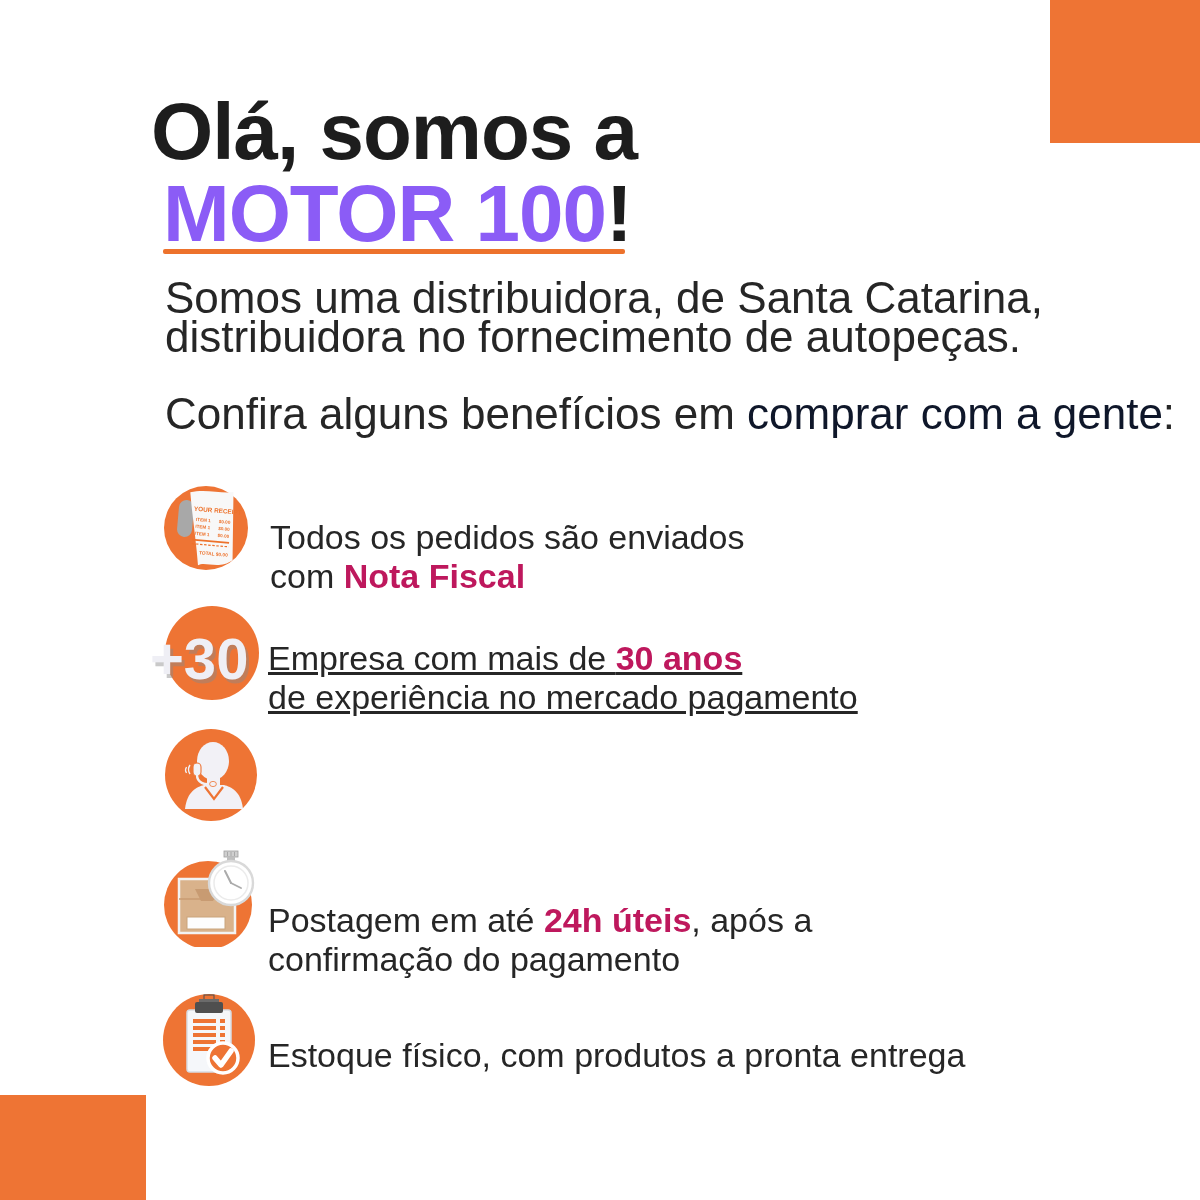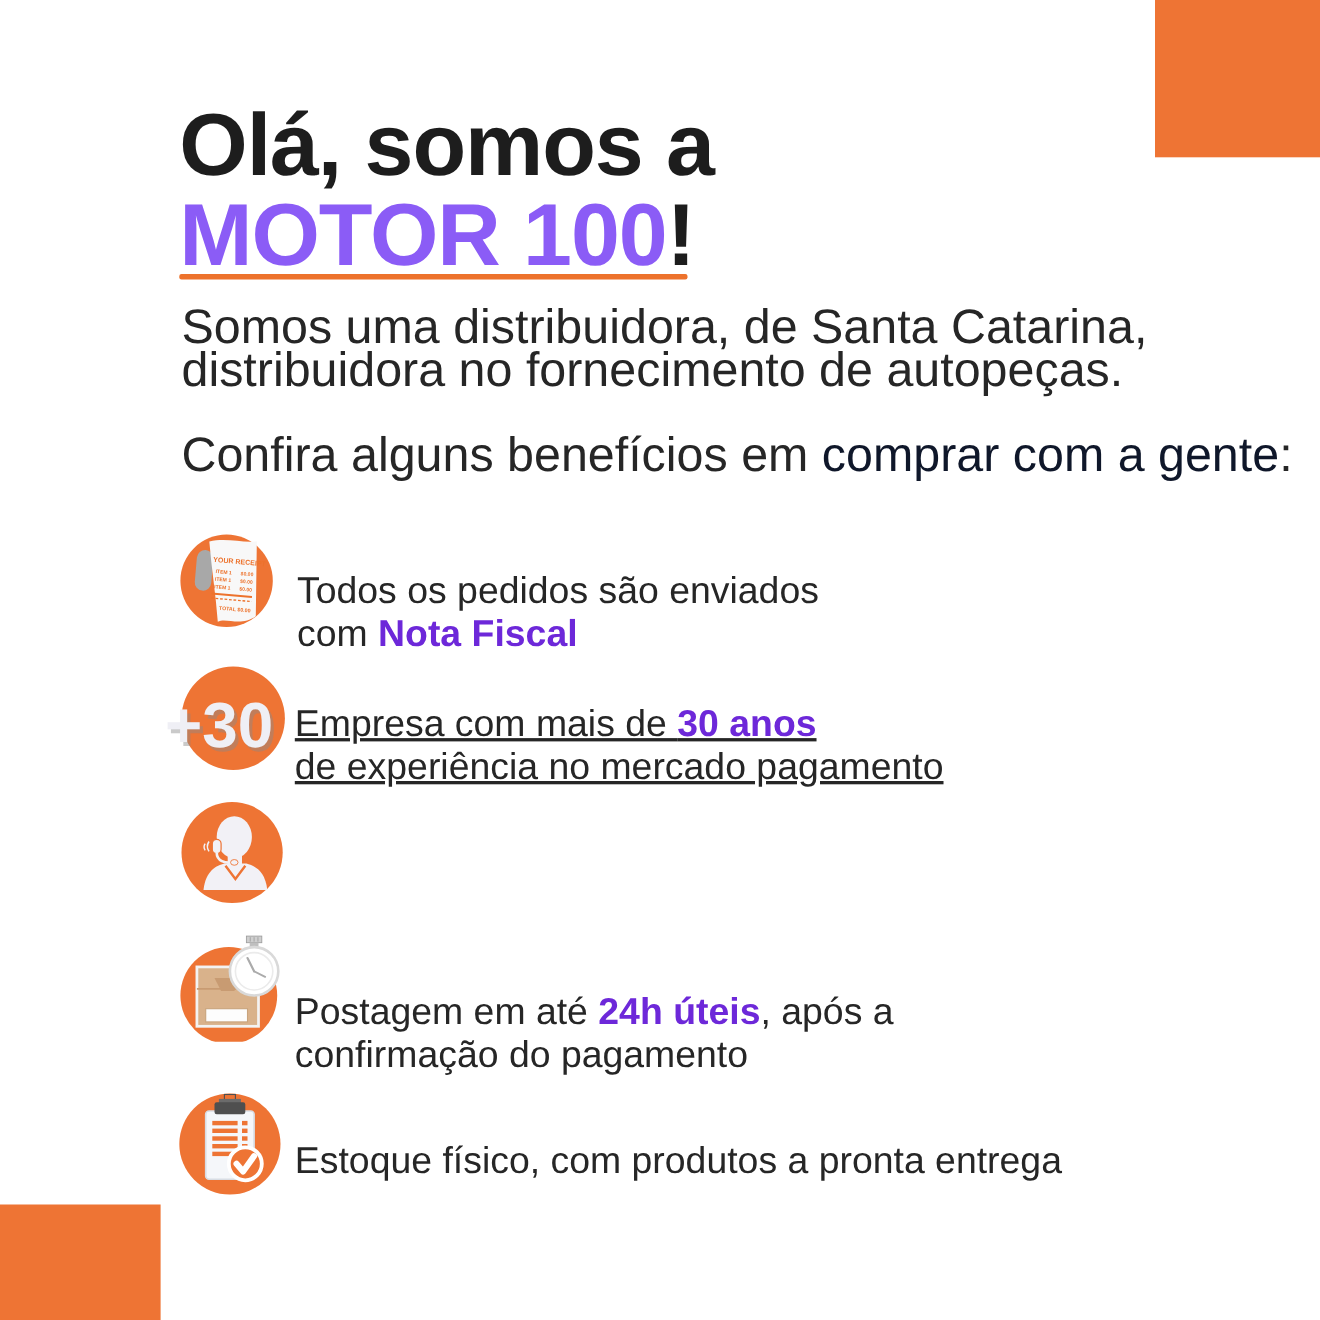--- a/index.html
+++ b/index.html
@@ -8,34 +8,34 @@
     background:#ffffff;font-family:"Liberation Sans",sans-serif;color:#222;
   }
   .abs{position:absolute;}
   .sq{background:#EE7434;}
   .title-line{font-size:80px;font-weight:700;line-height:84px;letter-spacing:-1px;color:#1d1d1d;white-space:nowrap;}
   .brand{color:#8b5cf6;}
   .bang{color:#1d1d1d;}
   .underline{background:#ED722C;height:5px;border-radius:2px;}
   .body-text{font-size:44px;line-height:39px;color:#262626;white-space:nowrap;}
   .hl{color:#0f172a;}
-  .hl-bold{color:#6d28d9;font-weight:700;}
+  .hl-bold{color:#be185d;font-weight:700;}
   .benefit-text{font-size:34px;line-height:39px;color:#262626;white-space:nowrap;margin-top:29px;}
   svg{display:block;}
   .plus30-wrap{width:130px;height:120px;}
 </style>
 </head>
 <body>
 
 <div class="canvas">
 
   <div class="abs sq" style="left:1050px;top:0;width:150px;height:143px;"></div>
   <div class="abs sq" style="left:0;top:1095px;width:146px;height:105px;"></div>
 
-  <div class="abs title-line" style="left:163px;top:90px;">Olá, somos a</div>
+  <div class="abs title-line" style="left:151px;top:90px;">Olá, somos a</div>
   <div class="abs title-line" style="left:163px;top:172px;"><span class="brand">MOTOR 100</span><span class="bang">!</span></div>
   <div class="abs underline" style="left:163px;top:249px;width:462px;"></div>
 
   <div class="abs body-text" style="left:165px;top:278px;">
     <div>Somos uma distribuidora, de Santa Catarina,</div>
     <div>distribuidora no fornecimento de autopeças.</div>
   </div>
 
   <div class="abs body-text" style="left:165px;top:394px;"><span>Confira alguns benefícios em </span><span class="hl">comprar com a gente</span><span>:</span></div>
 

